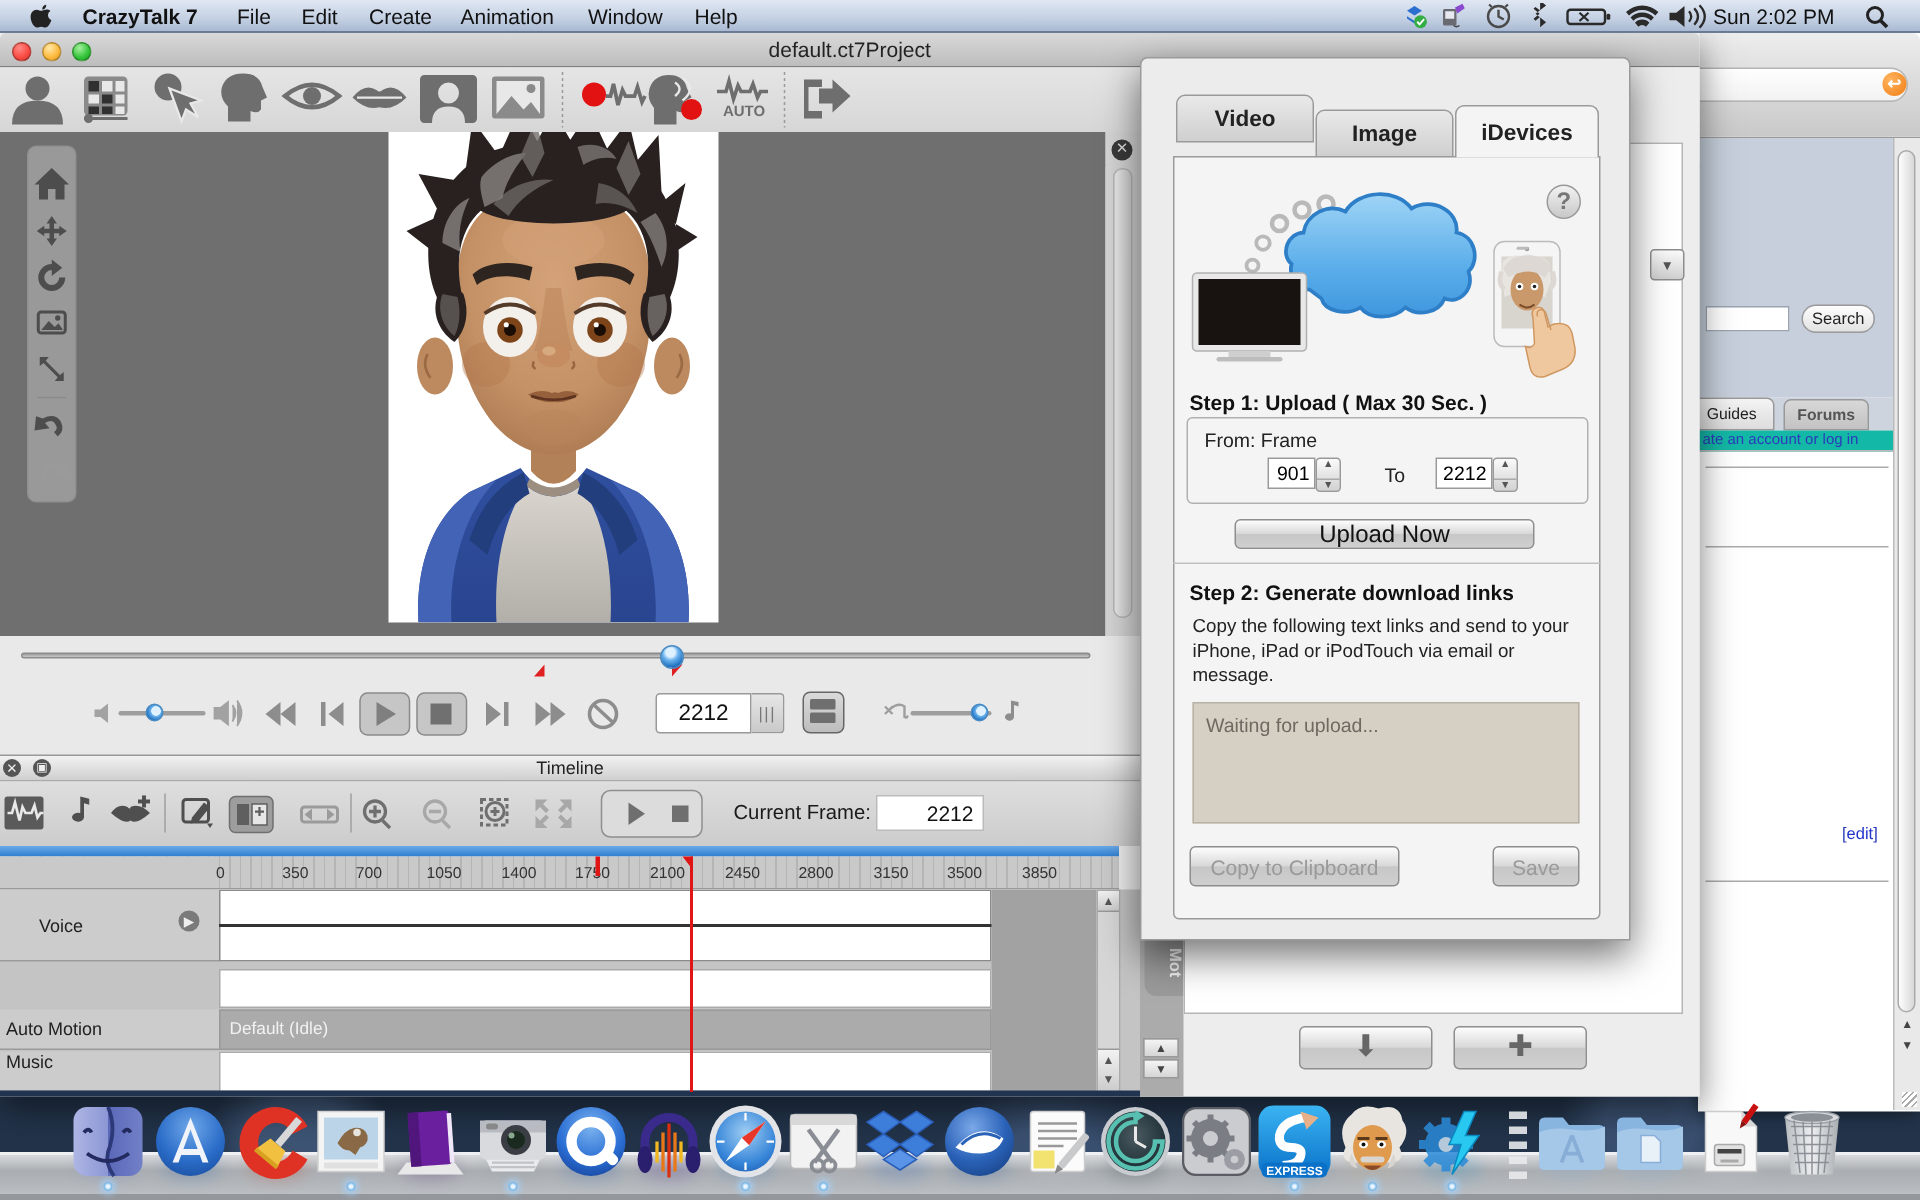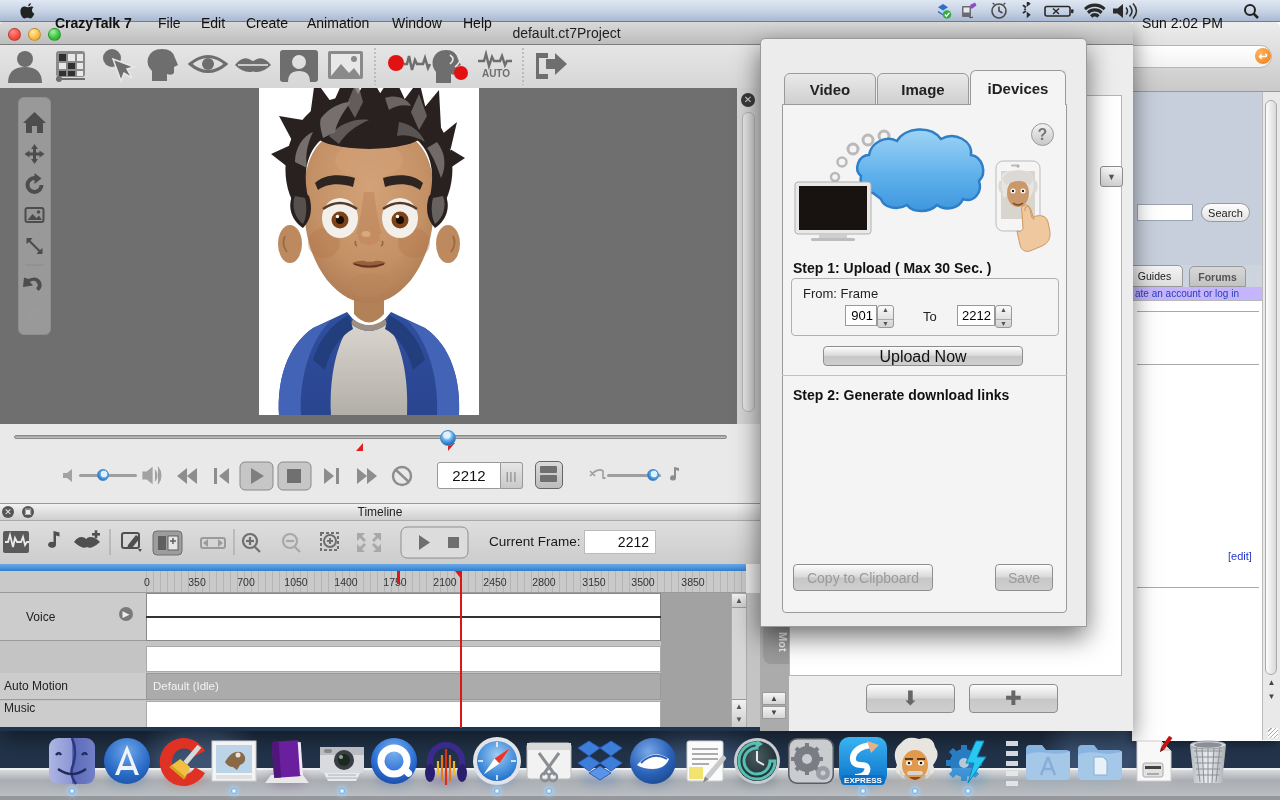--- a/index.html
+++ b/index.html
@@ -11,21 +11,21 @@
 #desktop { left:0; top:0; width:1280px; height:800px;
   background: radial-gradient(circle at 200px 760px, #3d5474 0 30px, transparent 60px),
               radial-gradient(circle at 700px 790px, #3a5070 0 40px, transparent 80px),
               radial-gradient(circle at 1100px 750px, #3a5070 0 30px, transparent 60px),
               linear-gradient(#2c405c, #223349); }
 
 
 #menubar { left:0; top:0; width:1280px; height:22px; z-index:60;
   background: linear-gradient(#dfe7f2 0%, #c6d2e4 55%, #a9b9d2 100%);
   border-bottom:1px solid #6c7b96; color:#111; font-size:14px; }
-#menubar .item { position:absolute; top:3px;margin-top:12px; }
+#menubar .item { position:absolute; top:3px; }
 
 
 .win { position:absolute; }
 #browser { left:1132px; top:22px; width:148px; height:719px; background:#fff; z-index:5;
   box-shadow:-2px 3px 10px rgba(0,0,0,.45); }
 #mainwin { left:0; top:22px; width:1133px; height:709px; background:#ededed; z-index:10;
   box-shadow:0 8px 22px rgba(0,0,0,.5); }
 #dialog { left:760px; top:38px; width:327px; height:589px; background:#ececec; z-index:30;
   border-radius:5px 5px 0 0; box-shadow:0 10px 26px rgba(0,0,0,.55); border:1px solid #9a9a9a; }
 
@@ -55,21 +55,21 @@
     <div class="abs" style="left:0;top:0;width:148px;height:70px;background:linear-gradient(#ededed,#c9c9c9);border-radius:0 5px 0 0;border-bottom:1px solid #9a9a9a;"></div>
     <div class="abs" style="left:-60px;top:23px;width:200px;height:23px;background:linear-gradient(#fff,#f2f2f2);border:1px solid #b5b5b5;border-radius:12px;"></div>
     <div class="abs" style="left:123px;top:26px;width:16px;height:16px;border-radius:50%;background:radial-gradient(circle at 5px 5px,#ffb35e,#f07d14);color:#fff;font-size:11px;font-weight:bold;text-align:center;line-height:16px;">↩</div>
     <div class="abs" style="left:0;top:70px;width:130px;height:173px;background:#c6cfdb;"></div>
     <div class="abs" style="left:5px;top:182px;width:56px;height:17px;background:#fff;border:1px solid #9aa4b2;"></div>
     <div class="abs" style="left:69px;top:181px;width:49px;height:19px;background:linear-gradient(#fdfdfd,#e2e2e2);border:1px solid #9a9a9a;border-radius:10px;font-size:11px;text-align:center;line-height:18px;color:#222;">Search</div>
     <div class="abs" style="left:0;top:243px;width:130px;height:22px;background:#cdd4de;">
       <div class="abs" style="left:-6px;top:0;width:57px;height:22px;background:linear-gradient(#f4f4f4,#ddd);border:1px solid #999;border-radius:5px 5px 0 0;font-size:10.5px;font-weight:normal;text-align:center;line-height:21px;color:#222;">Guides</div>
       <div class="abs" style="left:57px;top:1px;width:57px;height:21px;background:linear-gradient(#d8d8d8,#c2c2c2);border:1px solid #999;border-radius:5px 5px 0 0;font-size:10.5px;font-weight:bold;text-align:center;line-height:20px;color:#555;">Forums</div>
     </div>
-    <div class="abs" style="left:0;top:265px;width:130px;height:14px;background:#c4b5fd;border-bottom:1px solid #b8b8b8;font-size:10px;color:#2b3bbb;padding:1px 0 0 3px;">ate an account or log in</div>
+    <div class="abs" style="left:0;top:265px;width:130px;height:14px;background:#14b8a6;border-bottom:1px solid #b8b8b8;font-size:10px;color:#2b3bbb;padding:1px 0 0 3px;">ate an account or log in</div>
     <div class="abs" style="left:0;top:280px;width:130px;height:438px;background:#fff;"></div>
     <div class="abs" style="left:5px;top:289px;width:122px;height:1px;background:#aaa;"></div>
     <div class="abs" style="left:5px;top:342px;width:122px;height:1px;background:#aaa;"></div>
     <div class="abs" style="left:96px;top:528px;font-size:11px;color:#2b3bbb;">[<span style="color:#2233cc">edit</span>]</div>
     <div class="abs" style="left:5px;top:565px;width:122px;height:1px;background:#aaa;"></div>
     <div class="abs" style="left:130px;top:70px;width:18px;height:648px;background:#e9e9e9;border-left:1px solid #bbb;">
       <div class="abs" style="left:2px;top:8px;width:12px;height:575px;background:linear-gradient(90deg,#fdfdfd,#d8d8d8);border:1px solid #aaa;border-radius:7px;"></div>
       <div class="abs" style="left:0;top:586px;width:17px;height:14px;color:#444;font-size:8px;text-align:center;">▲</div>
       <div class="abs" style="left:0;top:600px;width:17px;height:14px;color:#444;font-size:8px;text-align:center;">▼</div>
     </div>
@@ -434,21 +434,21 @@
       <div class="abs" style="left:29px;top:50px;width:333px;height:581px;background:#fff;border:1px solid #b5b5b5;"></div>
       <div class="abs" style="left:340px;top:121px;width:23px;height:21px;background:linear-gradient(#fbfbfb,#cfcfcf);border:1px solid #8d8d8d;border-radius:3px;text-align:center;font-size:9px;color:#555;line-height:20px;">▼</div>
       <div class="abs gbtn" style="left:106px;top:639px;width:89px;height:29px;text-align:center;color:#666;font-size:20px;line-height:27px;">⬇</div>
       <div class="abs gbtn" style="left:209px;top:639px;width:89px;height:29px;text-align:center;color:#666;font-size:20px;line-height:26px;">✚</div>
     </div>
   </div>
 
   <div class="win" id="dialog">
 
 
-    <div class="abs" style="left:23px;top:34px;width:92px;height:32px;background:linear-gradient(#e9e9e9,#cfcfcf);border:1px solid #9a9a9a;border-radius:6px 6px 0 0;text-align:center;font-size:15px;font-weight:bold;color:#222;line-height:32px;">Video</div>
+    <div class="abs" style="left:23px;top:24px;width:92px;height:32px;background:linear-gradient(#e9e9e9,#cfcfcf);border:1px solid #9a9a9a;border-radius:6px 6px 0 0;text-align:center;font-size:15px;font-weight:bold;color:#222;line-height:32px;">Video</div>
     <div class="abs" style="left:116px;top:34px;width:92px;height:32px;background:linear-gradient(#e9e9e9,#cfcfcf);border:1px solid #9a9a9a;border-radius:6px 6px 0 0;text-align:center;font-size:15px;font-weight:bold;color:#222;line-height:32px;">Image</div>
     <div class="abs" style="left:209px;top:31px;width:96px;height:35px;background:#f4f4f4;border:1px solid #9a9a9a;border-bottom:none;border-radius:6px 6px 0 0;text-align:center;font-size:15px;font-weight:bold;color:#222;line-height:35px;z-index:2;">iDevices</div>
 
     <div class="abs" style="left:21px;top:65px;width:285px;height:509px;background:#f4f4f4;border:1px solid #9a9a9a;border-radius:0 0 4px 4px;"></div>
 
     <div class="abs" style="left:270px;top:84px;width:23px;height:23px;border-radius:50%;background:linear-gradient(#f2f2f2,#c8c8c8);border:1px solid #999;color:#777;font-size:16px;font-weight:bold;text-align:center;line-height:22px;">?</div>
 
     <div class="abs" id="cloudart" style="left:28px;top:80px;width:272px;height:140px;">
       <svg width="272" height="140" viewBox="0 0 272 140">
         <defs>
@@ -505,20 +505,24 @@
       <div class="abs" style="left:53px;top:26px;width:32px;height:21px;background:#fff;border:1px solid #999;font-size:13px;text-align:right;line-height:20px;padding-right:3px;">901</div>
       <div class="abs spinner" style="left:85px;top:26px;"></div>
       <div class="abs" style="left:131px;top:30px;font-size:13px;color:#222;">To</div>
       <div class="abs" style="left:165px;top:26px;width:38px;height:21px;background:#fff;border:1px solid #999;font-size:13px;text-align:right;line-height:20px;padding-right:3px;">2212</div>
       <div class="abs spinner" style="left:203px;top:26px;"></div>
     </div>
     <div class="abs gbtn" style="left:62px;top:307px;width:200px;height:20px;text-align:center;font-size:16px;color:#111;line-height:19px;">Upload Now</div>
     <div class="abs" style="left:21px;top:336px;width:285px;height:1px;background:#c0c0c0;"></div>
 
     <div class="abs" style="left:32px;top:348px;font-size:14px;font-weight:bold;color:#111;">Step 2: Generate download links</div>
+    <div class="abs" style="left:34px;top:370px;width:262px;height:50px;font-size:12.5px;color:#222;line-height:16.5px;">Copy the following text links and send to your<br>iPhone, iPad or iPodTouch via email or<br>message.</div>
+    <div class="abs" style="left:34px;top:429px;width:258px;height:81px;background:#d6d0c4;border:1px solid #b8b2a6;">
+      <div class="abs" style="left:8px;top:7px;font-size:13px;color:#6e6a62;">Waiting for upload...</div>
+    </div>
     <div class="abs gbtn" style="left:32px;top:525px;width:140px;height:27px;text-align:center;font-size:14px;color:#9a9a9a;line-height:26px;">Copy to Clipboard</div>
     <div class="abs gbtn" style="left:234px;top:525px;width:58px;height:27px;text-align:center;font-size:14px;color:#9a9a9a;line-height:26px;">Save</div>
   </div>
 
   <div class="abs" id="menubar">
     <svg class="abs" style="left:20px;top:3px;" width="15" height="17" viewBox="0 0 15 17">
         <path d="M10.8 0 C9.2 .4 8 1.8 8.2 3.4 C9.8 3.4 11 1.8 10.8 0 Z M7.6 4.2 C6.4 4.2 5.4 3.5 4.4 3.5 C2.2 3.5 .4 5.4 .4 8.4 C.4 11.8 2.8 15.4 4.6 15.4 C5.6 15.4 6.2 14.8 7.5 14.8 C8.8 14.8 9.2 15.4 10.3 15.4 C12.2 15.4 14 11.9 14.2 10.4 C12.8 9.8 12 8.6 12 7.2 C12 6 12.6 4.9 13.6 4.3 C12.8 3.4 11.6 3.4 11.2 3.4 C10 3.4 8.8 4.2 7.6 4.2 Z" fill="#222"></path>
       </svg>
     <b class="item" style="left:55px;">CrazyTalk&nbsp;7</b>
     <span class="item" style="left:158px;">File</span>

